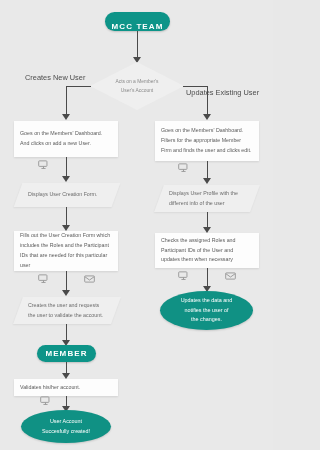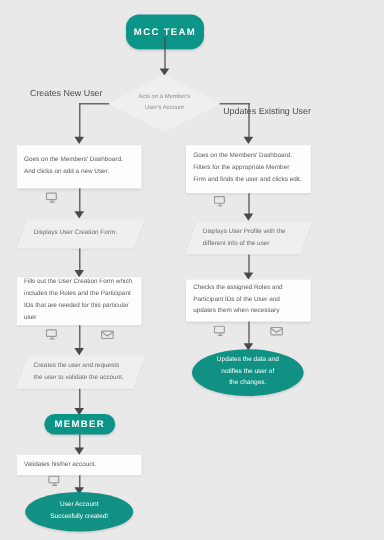--- a/index.html
+++ b/index.html
@@ -131,21 +131,21 @@
     position: absolute;
     color: #9a9a9a;
   }
   .mini-icon svg { display: block; }
 </style>
 </head>
 <body>
 
 <div id="flow">
 
-  <div class="node pill" style="left:105px; top:12px; width:65px; height:29px;">
+  <div class="node pill" style="left:105px; top:12px; width:65px; height:19px;align-items:flex-end;">
     <span>MCC TEAM</span>
   </div>
 
   <div class="vline" style="left:136.5px; top:31px; height:27px;"></div>
   <div class="arrowhead" style="left:132.5px; top:57px;"></div>
 
   <div class="diamond-wrap" style="left:90px; top:62px; width:94px; height:48px;">
     <div class="diamond-bg" style="clip-path: polygon(50% 0%, 100% 50%, 50% 100%, 0% 50%);"></div>
     <div class="diamond-txt">
       <span>Acts on a Member's</span>

